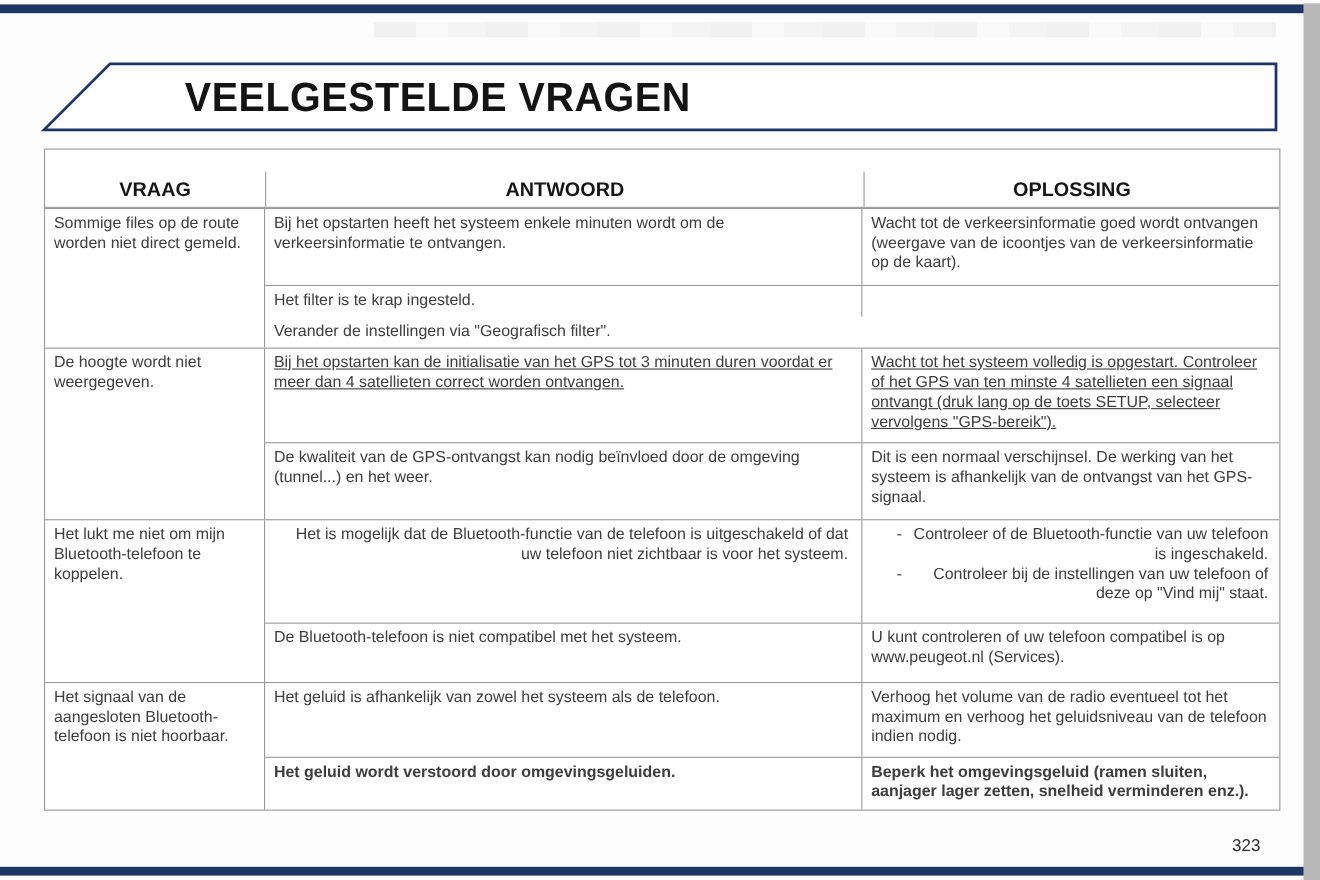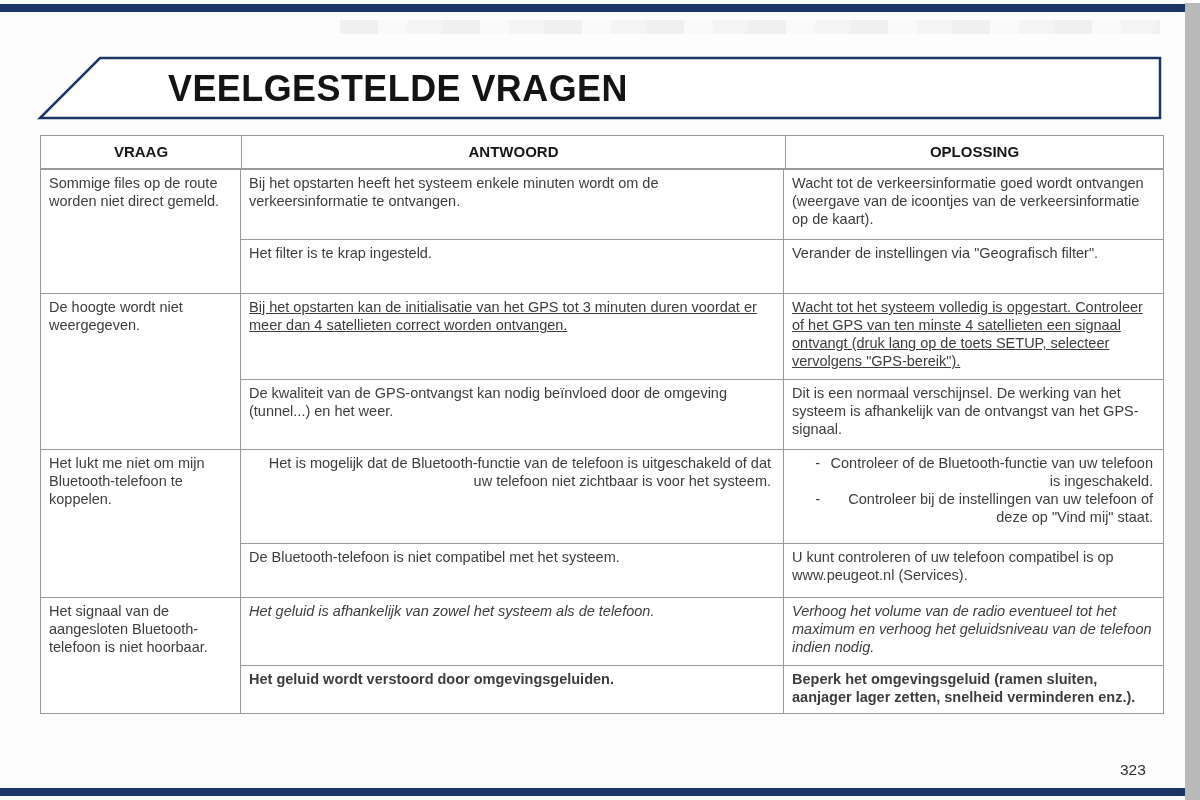--- a/index.html
+++ b/index.html
@@ -25,21 +25,21 @@
     transform:scaleX(.97);transform-origin:left center;white-space:nowrap;
   }
   .faq-table{
     position:absolute;left:40px;top:135px;width:1122px;
     border:1px solid #999;background:#fff;
     font-size:14.5px;line-height:1.24;
   }
   .thead{display:flex;border-bottom:1px solid #999;}
   .th{
     display:flex;align-items:center;justify-content:center;
-    min-height:32px;font-weight:bold;font-size:15px;color:#161616;
+    min-height:32px;font-weight:bold;font-size:18px;color:#161616;margin-top:20px;
   }
   .th-q{width:200px;border-right:1px solid #999;}
   .th-a{width:543px;border-right:1px solid #999;}
   .th-s{flex:1;}
   .group{display:flex;border-top:1px solid #999;}
   .group:first-of-type{border-top:none;}
   .qcell{width:200px;border-right:1px solid #999;padding:5px 10px 5px 8px;box-sizing:border-box;}
   .rows{flex:1;display:flex;flex-direction:column;}
   .row{display:flex;border-top:1px solid #999;}
   .row:first-child{border-top:none;}
@@ -73,21 +73,21 @@
     <div class="th th-s">OPLOSSING</div>
   </div>
 
   <div class="group">
     <div class="qcell">Sommige files op de route worden niet direct gemeld.</div>
     <div class="rows">
       <div class="row" style="min-height:69px;">
         <div class="acell">Bij het opstarten heeft het systeem enkele minuten wordt om de verkeersinformatie te ontvangen.</div>
         <div class="scell">Wacht tot de verkeersinformatie goed wordt ontvangen (weergave van de icoontjes van de verkeersinformatie op de kaart).</div>
       </div>
-      <div class="row" style="min-height:53px;">
+      <div class="row" style="min-height:53px;flex-direction:column;">
         <div class="acell">Het filter is te krap ingesteld.</div>
         <div class="scell">Verander de instellingen via "Geografisch filter".</div>
       </div>
     </div>
   </div>
 
   <div class="group">
     <div class="qcell">De hoogte wordt niet weergegeven.</div>
     <div class="rows">
       <div class="row" style="min-height:85px;text-decoration:underline;">
@@ -120,21 +120,21 @@
       <div class="row" style="min-height:53px;">
         <div class="acell">De Bluetooth-telefoon is niet compatibel met het systeem.</div>
         <div class="scell">U kunt controleren of uw telefoon compatibel is op www.peugeot.nl (Services).</div>
       </div>
     </div>
   </div>
 
   <div class="group">
     <div class="qcell">Het signaal van de aangesloten Bluetooth-telefoon is niet hoorbaar.</div>
     <div class="rows">
-      <div class="row" style="min-height:67px;font-style:italic;">
+      <div class="row" style="min-height:67px;">
         <div class="acell">Het geluid is afhankelijk van zowel het systeem als de telefoon.</div>
         <div class="scell">Verhoog het volume van de radio eventueel tot het maximum en verhoog het geluidsniveau van de telefoon indien nodig.</div>
       </div>
       <div class="row" style="min-height:47px;font-weight:bold;">
         <div class="acell">Het geluid wordt verstoord door omgevingsgeluiden.</div>
         <div class="scell">Beperk het omgevingsgeluid (ramen sluiten, aanjager lager zetten, snelheid verminderen enz.).</div>
       </div>
     </div>
   </div>
 </div>

